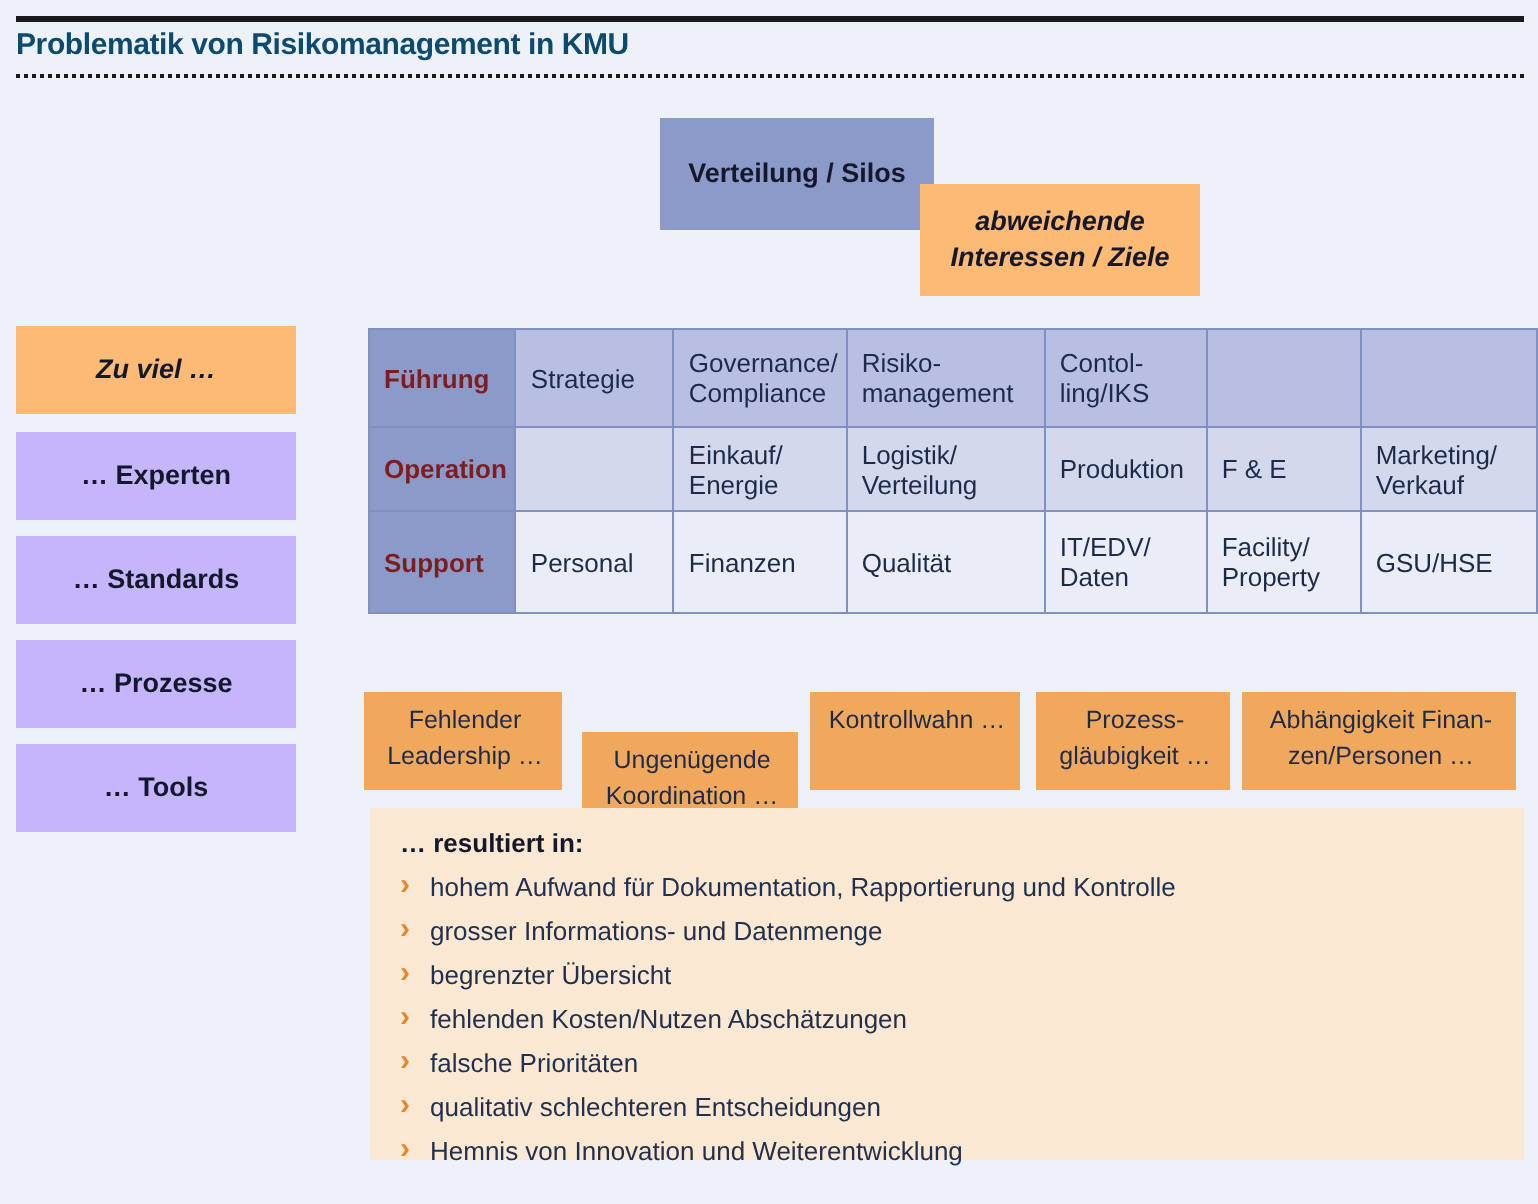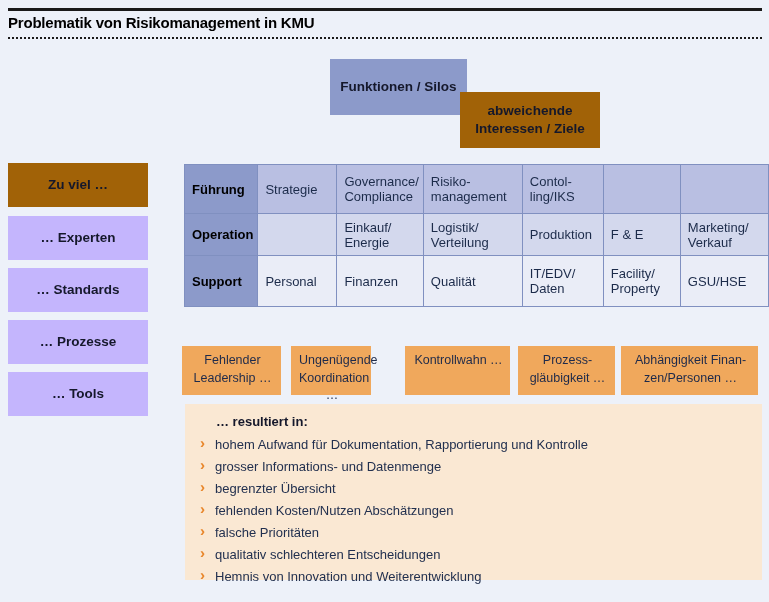--- a/index.html
+++ b/index.html
@@ -12,38 +12,38 @@
     width:769px;height:602px;
     background:#edf1f9;
     overflow:hidden;
   }
   .preline{white-space:pre-line;}
 
   
   .rule-top{position:absolute;left:8px;top:8px;width:754px;height:3px;background:#1a1a1a;}
   .page-title{
     position:absolute;left:8px;top:14px;width:754px;
-    font-size:15px;font-weight:bold;color:#000000;letter-spacing:-0.2px;
+    font-size:15px;font-weight:bold;color:#0c4a6e;letter-spacing:-0.2px;
   }
   .rule-dotted{
     position:absolute;left:8px;top:37px;width:754px;height:2px;
     background:repeating-linear-gradient(90deg,#1a1a1a 0 2px,transparent 2px 4px);
   }
 
   
   .box{
     position:absolute;
     display:flex;align-items:center;justify-content:center;
     text-align:center;
     font-size:13.5px;font-weight:bold;color:#15182b;
     line-height:1.35;
   }
   .box.blue-dark{background:#8c9aca;}
   .box.blue-light{background:#c4b5fd;}
-  .box.orange{background:#a16207;}
+  .box.orange{background:#fdba74;font-style:italic;}
 
   .fn-box{left:330px;top:59px;width:137px;height:56px;z-index:1;}
   .int-box{left:460px;top:92px;width:140px;height:56px;z-index:2;}
 
   .side-1{left:8px;top:163px;width:140px;height:44px;}
   .side-2{left:8px;top:216px;width:140px;height:44px;}
   .side-3{left:8px;top:268px;width:140px;height:44px;}
   .side-4{left:8px;top:320px;width:140px;height:44px;}
   .side-5{left:8px;top:372px;width:140px;height:44px;}
 
@@ -53,50 +53,50 @@
     border-collapse:collapse;table-layout:fixed;
   }
   table.matrix td,table.matrix th{
     border:1px solid #8090c0;
     padding:0 4px 0 7px;
     font-size:13px;color:#1c2b4a;
     text-align:left;vertical-align:middle;
     overflow:hidden;
   }
   table.matrix th{
-    background:#8c9aca;color:#000000;font-weight:bold;font-size:13px;
+    background:#8c9aca;color:#7f1d1d;font-weight:bold;font-size:13px;
   }
   tr.r1{height:49px;} tr.r2{height:42px;} tr.r3{height:51px;}
   tr.r1 td{background:#b9bfe2;}
   tr.r2 td{background:#d3d8ed;}
   tr.r3 td{background:#eaedf7;}
 
   
   .pbox{
     position:absolute;top:346px;height:49px;
     background:#f0a85c;
     box-sizing:border-box;
     padding:6px 6px 0 8px;
     font-size:12.5px;color:#1e2a4a;line-height:1.4;
     text-align:center;
   }
   .pb-1{left:182px;width:99px;}
-  .pb-2{left:291px;width:80px;}
+  .pb-2{left:291px;width:108px;margin-top:20px;}
   .pb-3{left:405px;width:105px;}
   .pb-4{left:518px;width:97px;}
   .pb-5{left:621px;width:137px;}
 
   
   .results{
     position:absolute;left:185px;top:404px;width:577px;height:176px;
     background:#fae8d3;box-sizing:border-box;
     padding:10px 10px 0 15px;
   }
   .results-heading{
-    font-size:13px;font-weight:bold;color:#15182b;margin:0 0 6px 16px;
+    font-size:13px;font-weight:bold;color:#15182b;margin:0 0 6px 0;
   }
   .results ul{list-style:none;margin:0;padding:0;}
   .results li{
     display:flex;align-items:baseline;
     font-size:13px;color:#22304f;height:22px;
   }
   .chev{
     flex:0 0 15px;
     color:#e8862a;font-weight:bold;font-size:15px;
     transform:translateY(-1px);
@@ -104,21 +104,21 @@
 </style>
 </head>
 <body>
 
 <div class="stage">
 
   <div class="rule-top"></div>
   <div class="page-title">Problematik von Risikomanagement in KMU</div>
   <div class="rule-dotted"></div>
 
-  <div class="box blue-dark fn-box preline">Funktionen / Silos</div>
+  <div class="box blue-dark fn-box preline">Verteilung / Silos</div>
   <div class="box orange int-box preline">abweichende
 Interessen / Ziele</div>
 
   <div class="box orange side-1">Zu viel …</div>
   <div class="box blue-light side-2">… Experten</div>
   <div class="box blue-light side-3">… Standards</div>
   <div class="box blue-light side-4">… Prozesse</div>
   <div class="box blue-light side-5">… Tools</div>
 
   <table class="matrix">

